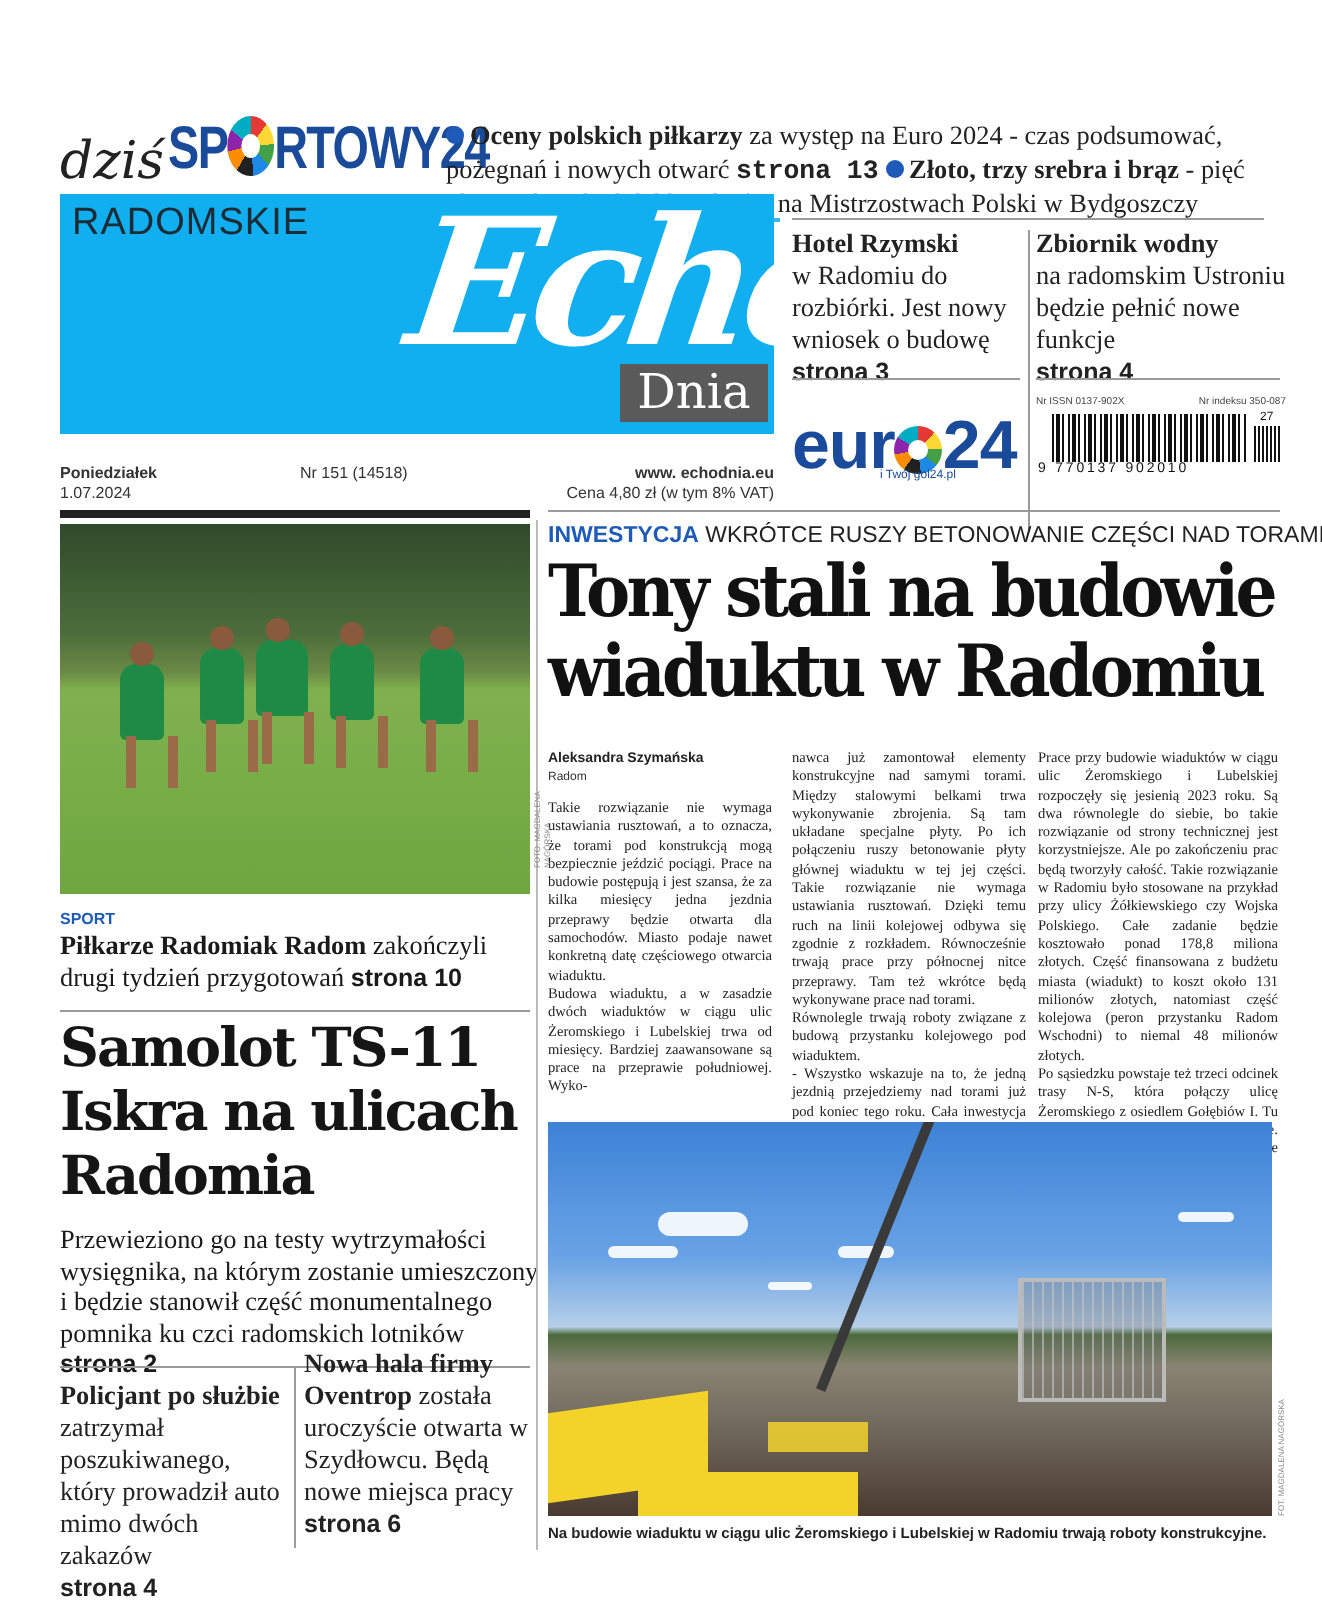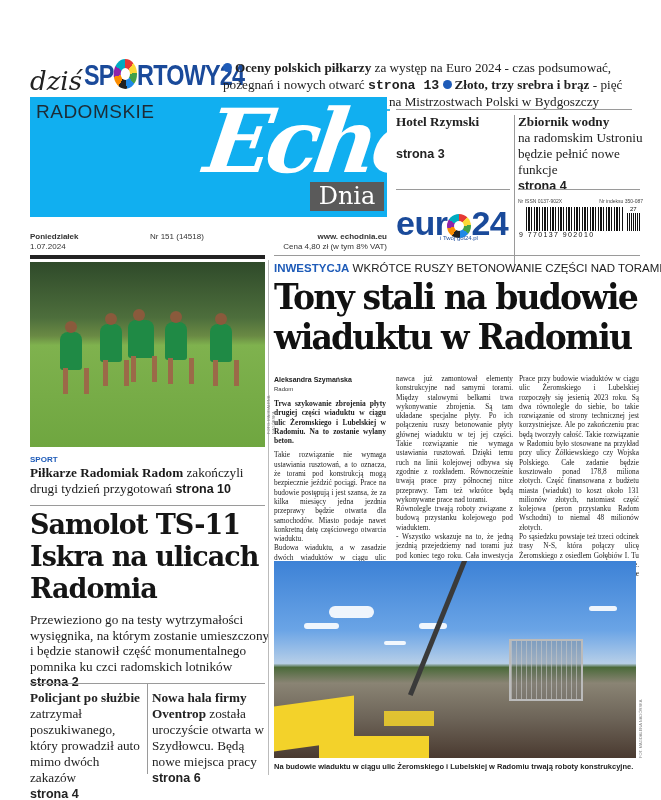--- a/index.html
+++ b/index.html
@@ -61,21 +61,21 @@
   .player::before { content: ""; position: absolute; left: 5px; top: -11px; width: 12px; height: 12px; border-radius: 50%; background: #8a5a3c; }
   .player::after { content: ""; position: absolute; left: 3px; top: 36px; width: 16px; height: 26px; border-left: 5px solid #9b6a48; border-right: 5px solid #9b6a48; }
   #sport-label { left: 30px; top: 455px; font-family: "Liberation Sans", sans-serif; font-weight: bold; font-size: 8px; color: #1e5bb8; }
   #sport-text { left: 30px; top: 465px; width: 235px; font-size: 13.2px; line-height: 16px; }
   #sport-text .pg { font-family: Liberation Sans, sans-serif; font-weight: bold; font-size: 12.5px; }
 
   #samolot-title { left: 30px; top: 509px; width: 240px; font-family: "DejaVu Serif", serif; font-weight: bold; font-size: 27px; line-height: 32px; letter-spacing: -1px; color: #151515; }
   #samolot-lead { left: 30px; top: 612px; width: 240px; font-size: 13.2px; line-height: 15.5px; }
   #samolot-lead .pg { font-family: "Liberation Sans", sans-serif; font-weight: bold; font-size: 12.5px; }
   #t-policjant { left: 30px; top: 690px; width: 115px; }
-  #t-hala { left: 152px; top: 690px; width: 115px; }
+  #t-hala { left: 152px; top: 674px; width: 115px; }
 
   
   #kicker { left: 274px; top: 262px; font-family: "Liberation Sans", sans-serif; font-size: 11.5px; color: #222; white-space: nowrap; }
   #kicker b { color: #1e5bb8; font-weight: bold; }
   #headline { left: 274px; top: 276px; width: 380px; font-family: "DejaVu Serif", serif; font-weight: bold; font-size: 36px; line-height: 40px; letter-spacing: -2px; color: #111; transform: scaleX(0.92); transform-origin: left top; white-space: nowrap; }
   #byline { left: 274px; top: 376px; font-family: "Liberation Sans", sans-serif; font-weight: bold; font-size: 7px; color: #222; }
   #place { left: 274px; top: 386px; font-family: "Liberation Sans", sans-serif; font-size: 6px; color: #333; }
   .col { font-size: 7.3px; line-height: 9.3px; text-align: justify; color: #222; }
   #col1 { left: 274px; top: 399px; width: 112px; }
   #col1 .lead { font-weight: bold; margin-bottom: 5px; font-size: 7.5px; }
@@ -117,21 +117,21 @@
 </div>
 <div id="meta-nr" class="abs">Nr 151 (14518)</div>
 <div id="meta-right" class="abs">
   <b>www. echodnia.eu</b><br>
   <span>Cena 4,80 zł (w tym 8% VAT)</span>
 </div>
 
 <div class="hr" style="left:396px;top:109px;width:236px;"></div>
 <div id="t-hotel" class="abs teaser">
   <b class="t">Hotel Rzymski</b><br>
-  <br>
+  <span>w Radomiu do rozbiórki. Jest nowy wniosek o budowę</span><br>
   <span class="pg">strona 3</span>
 </div>
 <div class="vr" style="left:514px;top:115px;height:150px;"></div>
 <div id="t-zbiornik" class="abs teaser">
   <b class="t">Zbiornik wodny</b><br>
   <span>na radomskim Ustroniu będzie pełnić nowe funkcje</span><br>
   <span class="pg">strona 4</span>
 </div>
 <div class="hr" style="left:396px;top:189px;width:114px;"></div>
 <div class="hr" style="left:518px;top:189px;width:122px;"></div>
@@ -177,21 +177,20 @@
 <div class="vr" style="left:268px;top:260px;height:515px;background:#bbb;"></div>
 <div id="kicker" class="abs"><b>INWESTYCJA</b><span> WKRÓTCE RUSZY BETONOWANIE CZĘŚCI NAD TORAMI</span></div>
 <div id="headline" class="abs">
   <div>Tony stali na budowie</div>
   <div>wiaduktu w Radomiu</div>
 </div>
 <div id="byline" class="abs">Aleksandra Szymańska</div>
 <div id="place" class="abs">Radom</div>
 
 <div id="col1" class="abs col">
-  <p class="lead">Trwa szykowanie zbrojenia płyty drugiej części wiaduktu w ciągu ulic Żeromskiego i Lubelskiej w Radomiu. Na to zostanie wylany beton.</p>
   <p>Takie rozwiązanie nie wymaga ustawiania rusztowań, a to oznacza, że torami pod konstrukcją mogą bezpiecznie jeździć pociągi. Prace na budowie postępują i jest szansa, że za kilka miesięcy jedna jezdnia przeprawy będzie otwarta dla samochodów. Miasto podaje nawet konkretną datę częściowego otwarcia wiaduktu.</p>
   <p class="ind">Budowa wiaduktu, a w zasadzie dwóch wiaduktów w ciągu ulic Żeromskiego i Lubelskiej trwa od miesięcy. Bardziej zaawansowane są prace na przeprawie południowej. Wyko-</p>
 </div>
 <div id="col2" class="abs col">
   <p>nawca już zamontował elementy konstrukcyjne nad samymi torami. Między stalowymi belkami trwa wykonywanie zbrojenia. Są tam układane specjalne płyty. Po ich połączeniu ruszy betonowanie płyty głównej wiaduktu w tej jej części. Takie rozwiązanie nie wymaga ustawiania rusztowań. Dzięki temu ruch na linii kolejowej odbywa się zgodnie z rozkładem. Równocześnie trwają prace przy północnej nitce przeprawy. Tam też wkrótce będą wykonywane prace nad torami.</p>
   <p class="ind">Równolegle trwają roboty związane z budową przystanku kolejowego pod wiaduktem.</p>
   <p class="ind">- Wszystko wskazuje na to, że jedną jezdnią przejedziemy nad torami już pod koniec tego roku. Cała inwestycja zakończy się natomiast pod koniec kwietnia przyszłego roku - zapowiada Radosław Witkowski, prezydent Radomia.</p>
 </div>
 <div id="col3" class="abs col">
   <p class="ind">Prace przy budowie wiaduktów w ciągu ulic Żeromskiego i Lubelskiej rozpoczęły się jesienią 2023 roku. Są dwa równolegle do siebie, bo takie rozwiązanie od strony technicznej jest korzystniejsze. Ale po zakończeniu prac będą tworzyły całość. Takie rozwiązanie w Radomiu było stosowane na przykład przy ulicy Żółkiewskiego czy Wojska Polskiego. Całe zadanie będzie kosztowało ponad 178,8 miliona złotych. Część finansowana z budżetu miasta (wiadukt) to koszt około 131 milionów złotych, natomiast część kolejowa (peron przystanku Radom Wschodni) to niemal 48 milionów złotych.</p>

